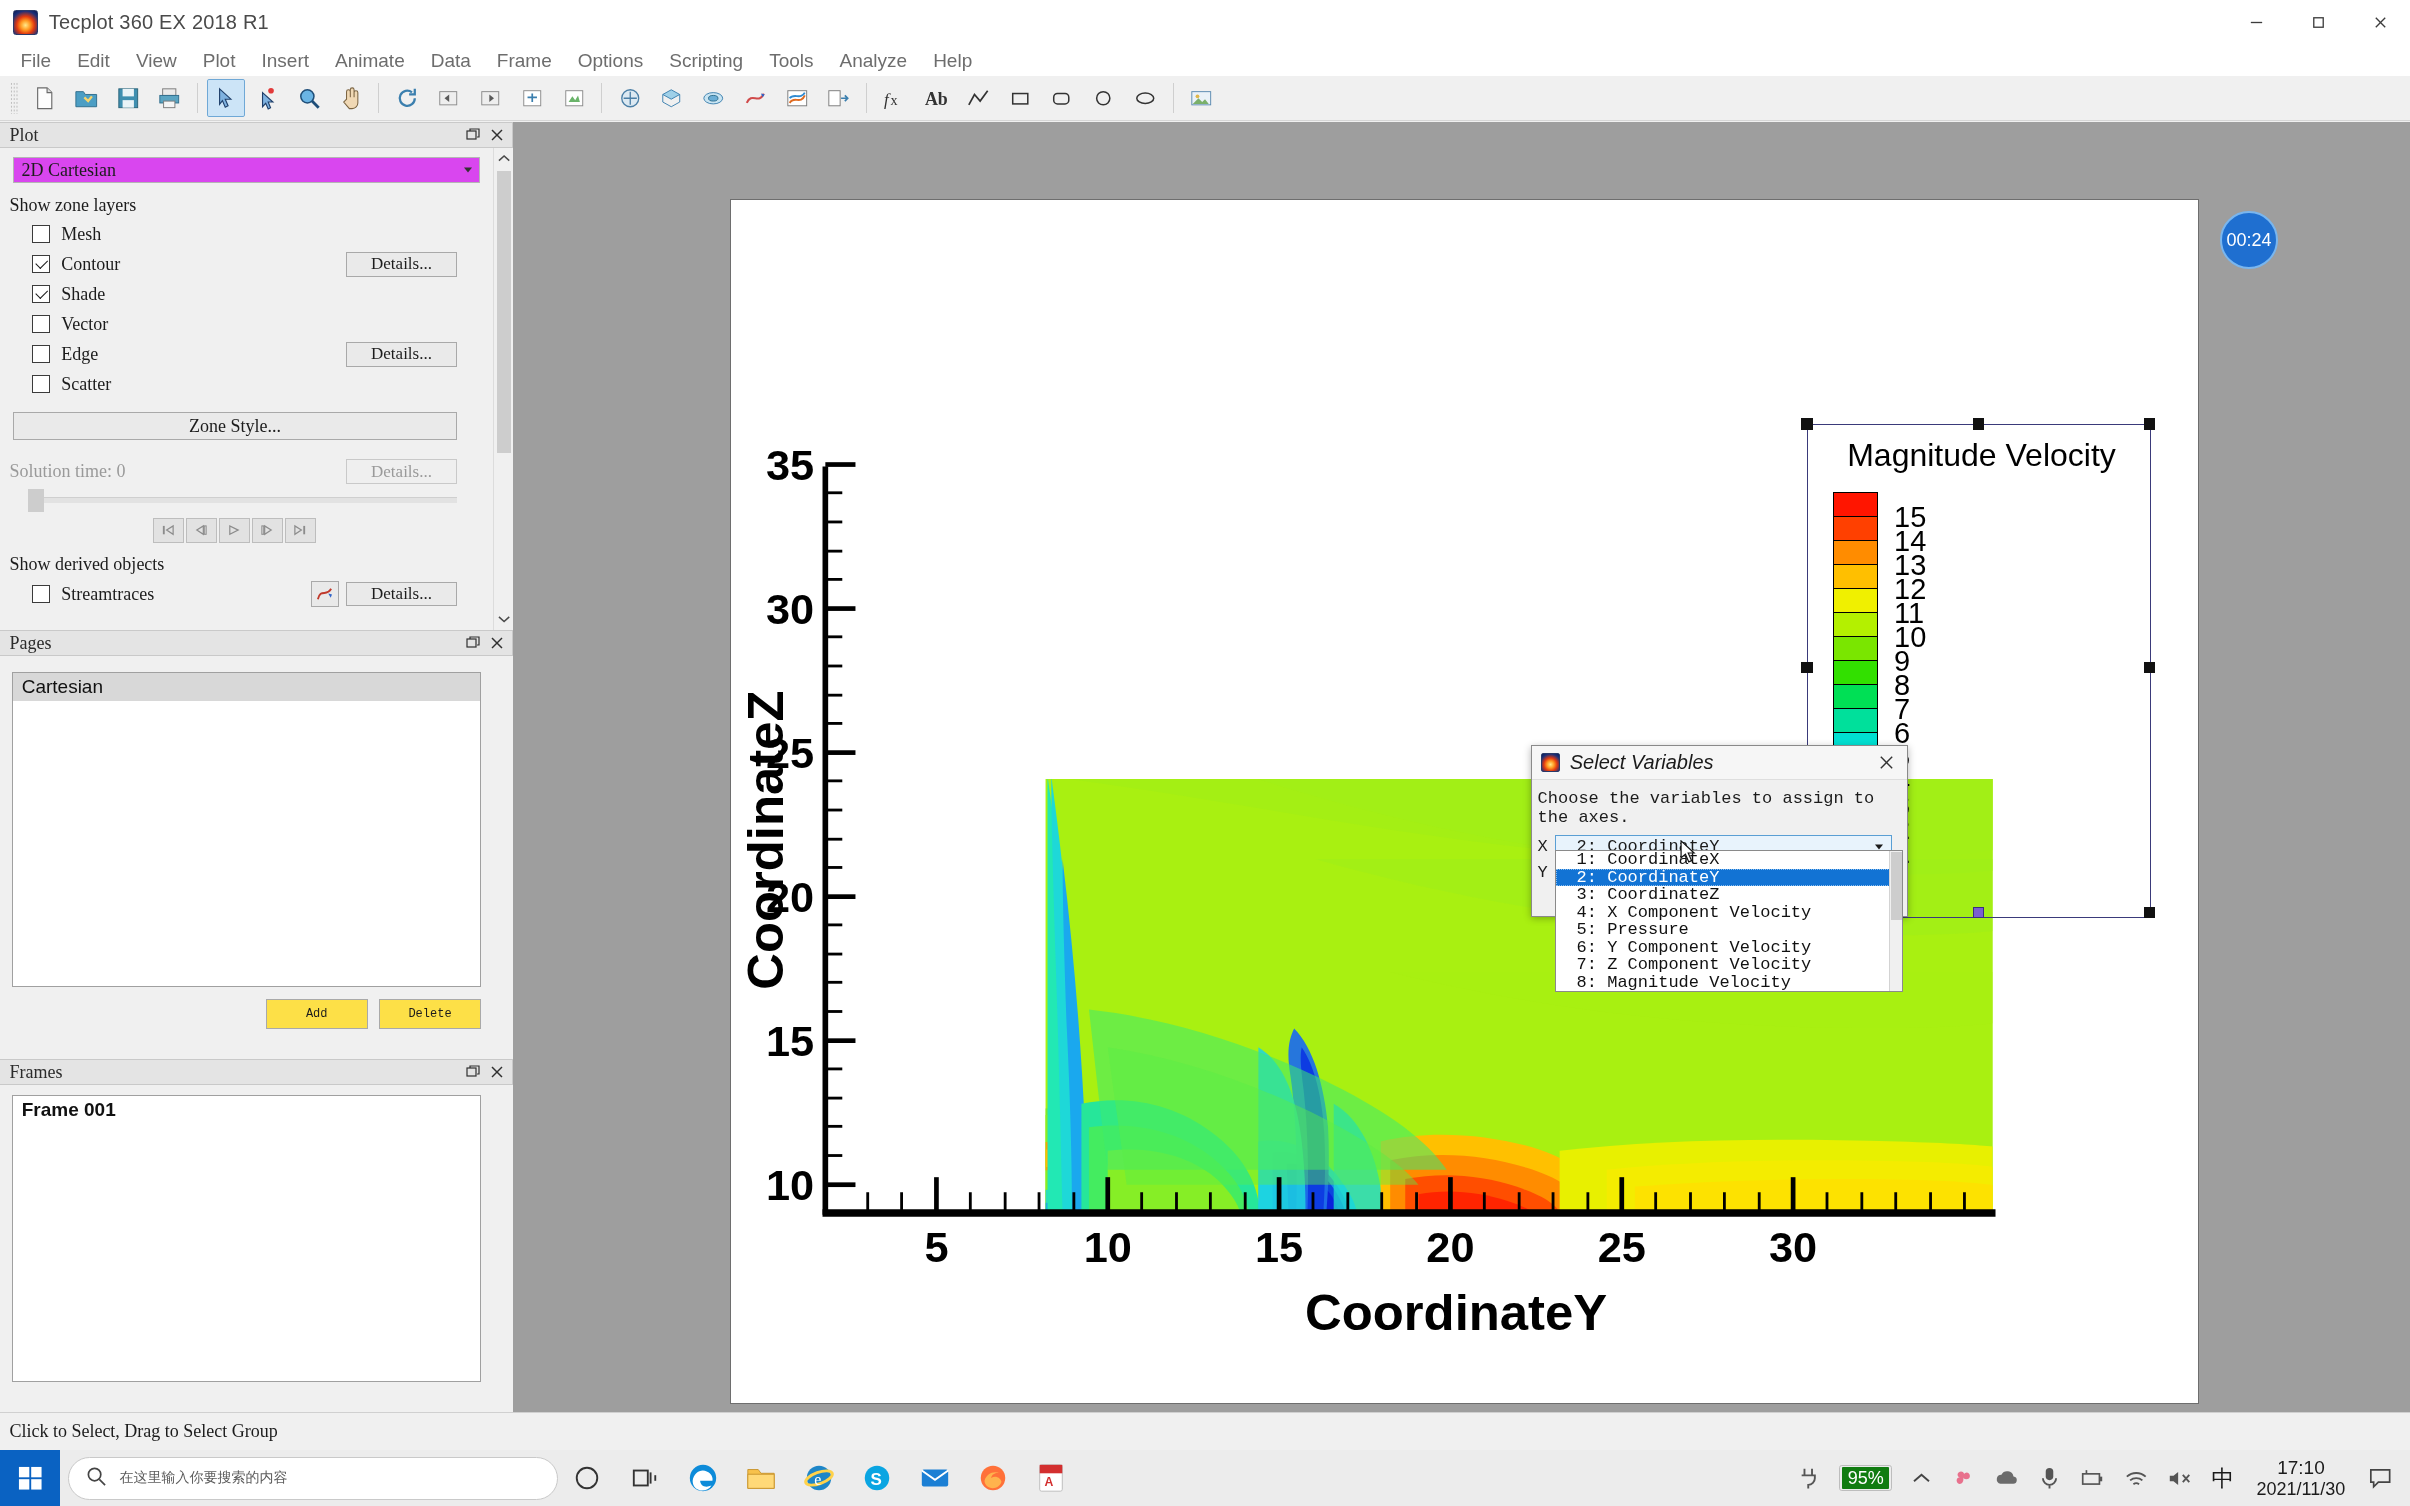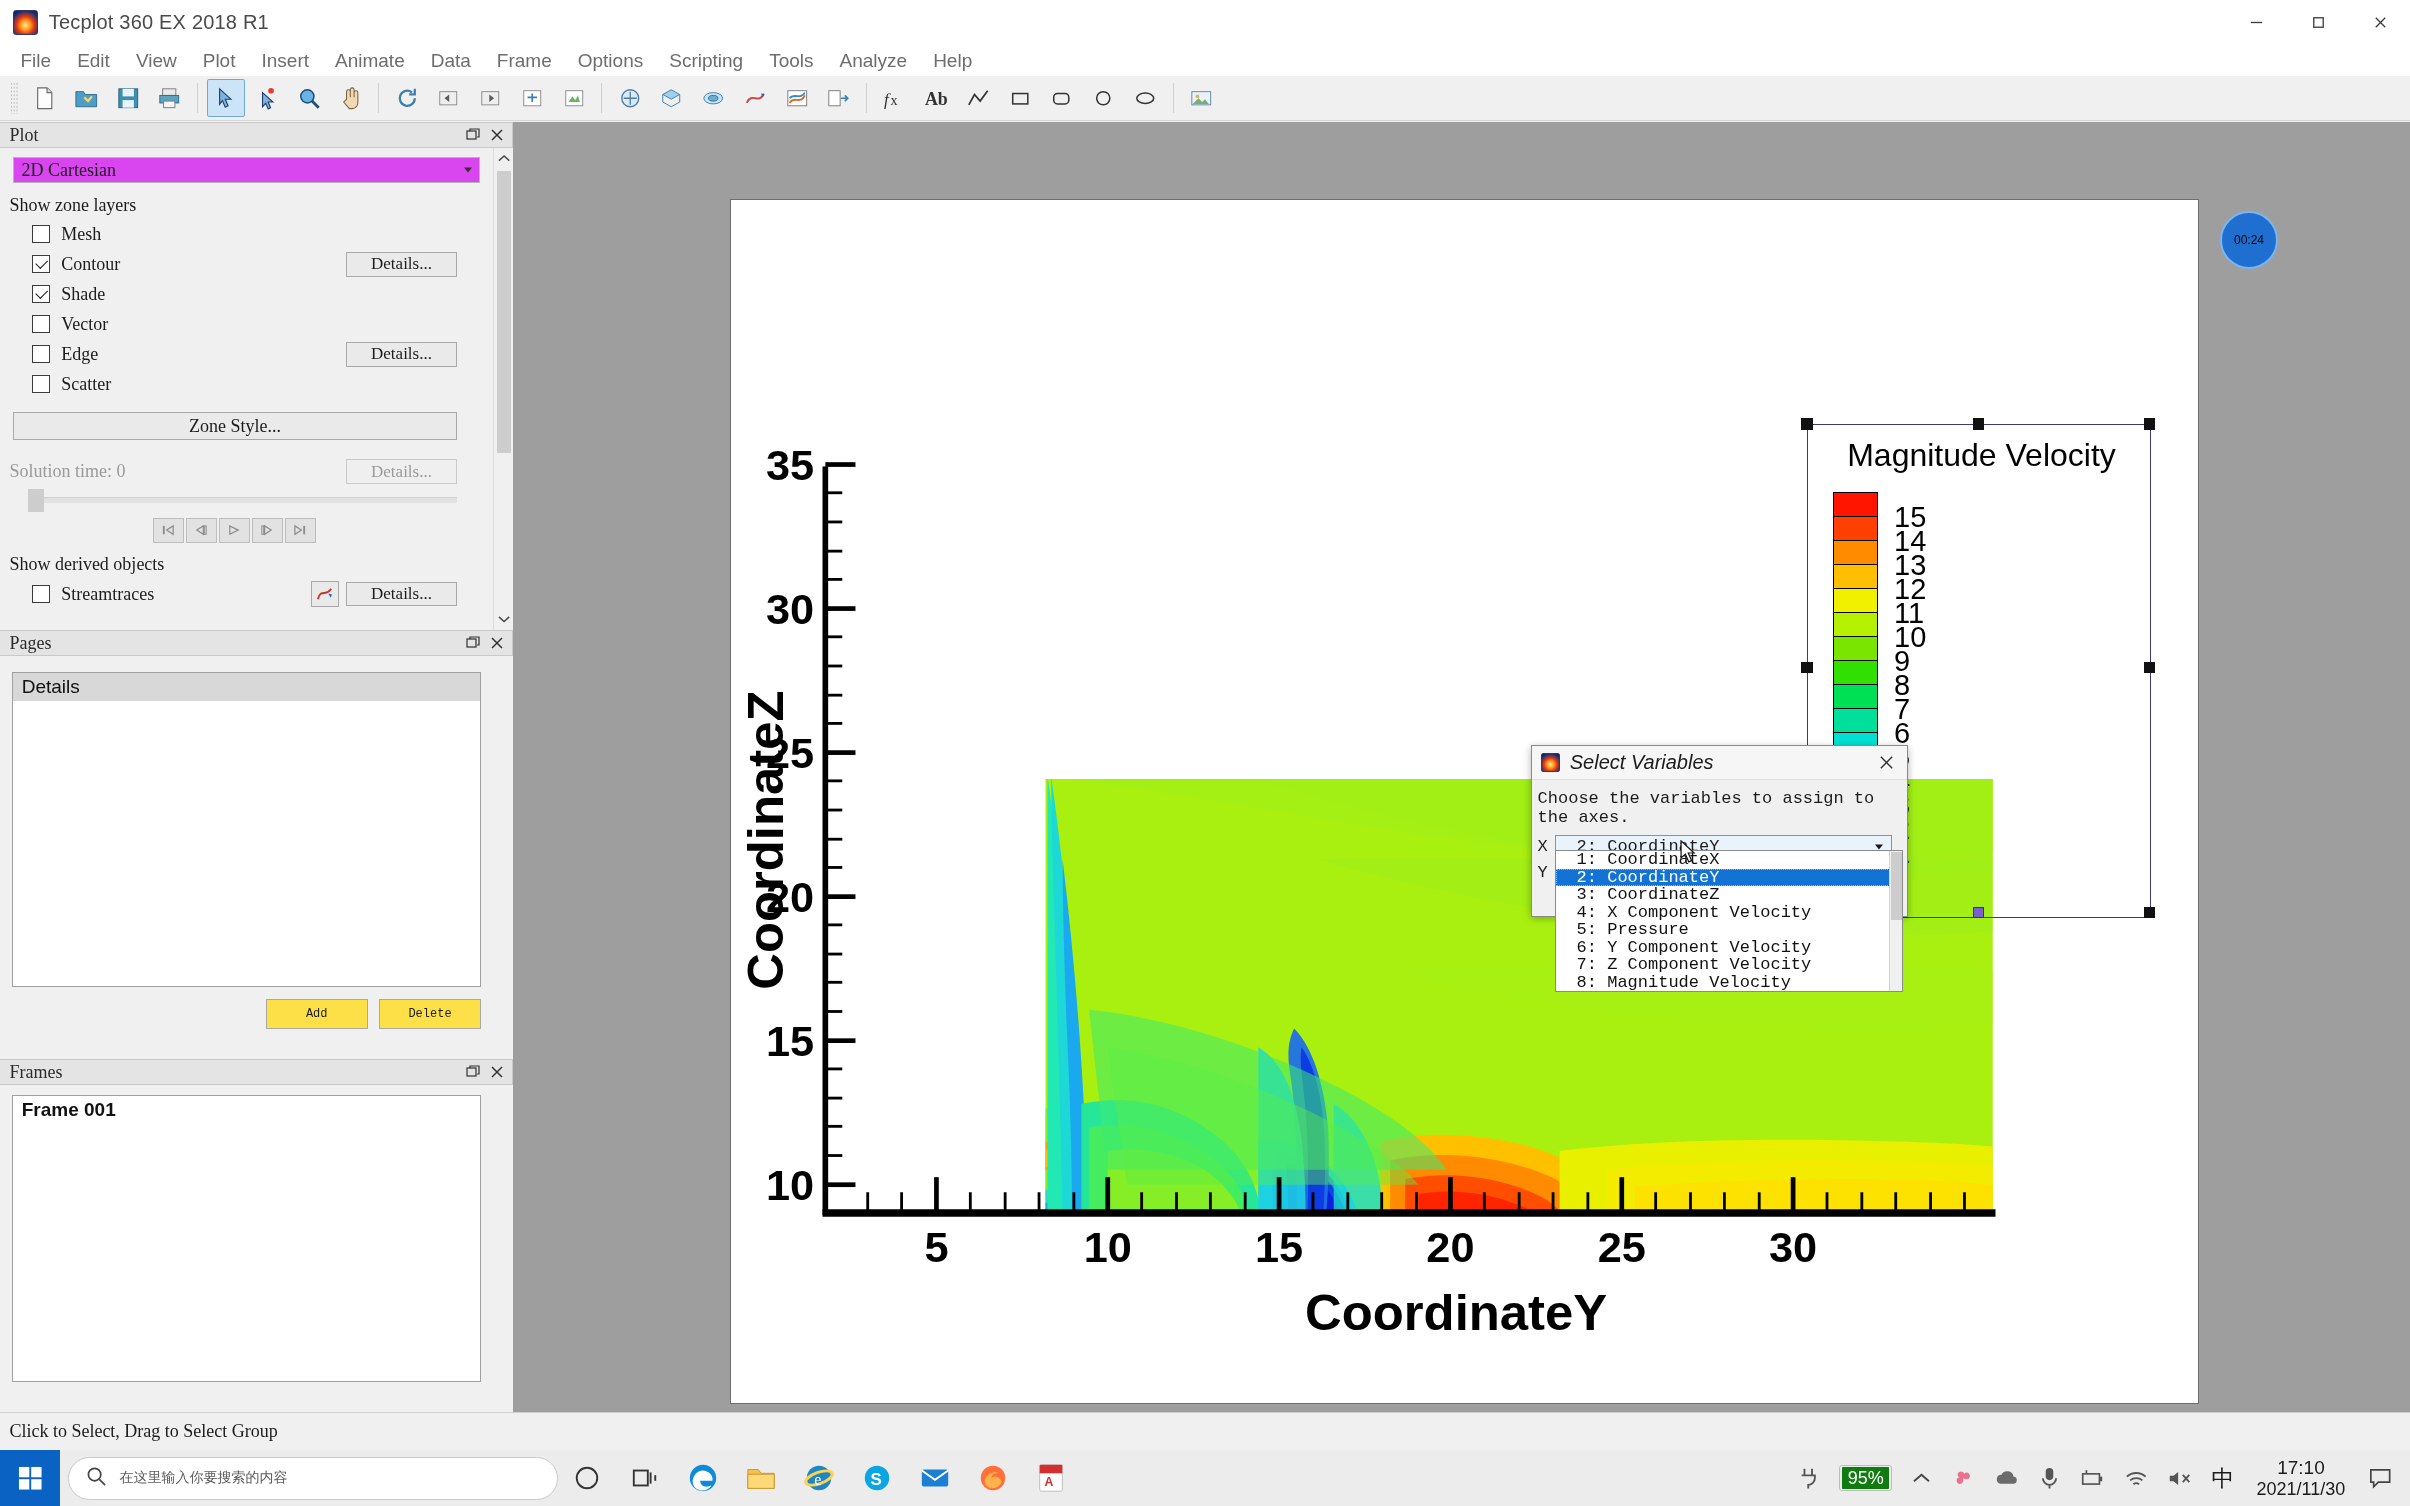--- a/index.html
+++ b/index.html
@@ -155,22 +155,22 @@
     background: #9e9e9e;
   }
   .paper {
     position: absolute; left: 217px; top: 77px; width: 1469px; height: 1205px;
     background: #ffffff; border: 0.9px solid #6e6e6e;
   }
 
   
   .timer {
     position: absolute; right: 132px; top: 89px; width: 58px; height: 58px; border-radius: 50%;
-    background: #1f6fd0; border: 2.8px solid #79b6ef; color: #000000;
-    display: flex; align-items: center; justify-content: center; font-size: 12px;
+    background: #1f6fd0; border: 2.8px solid #79b6ef; color: #ffffff;
+    display: flex; align-items: center; justify-content: center; font-size: 18px;
   }
 
   
   .plotcanvas { position: absolute; left: 0; top: 0; width: 1469px; height: 1205px; }
   .svgplot { position: absolute; left: 0; top: 0; }
 
   
   .legend { position: absolute; left: 1076px; top: 224px; width: 344px; height: 494px; }
   .legend-frame { position: absolute; inset: 0; border: 0.9px solid #3a3a7a; }
   .handle { position: absolute; width: 11.3px; height: 11.3px; background: #111; }
@@ -637,21 +637,21 @@
           </span>
           <span>
             <svg class="ph-ico" viewBox="0 0 14 14">
                 <line x1="2" y1="2" x2="12" y2="12" stroke="#303030" stroke-width="1.5"></line>
                 <line x1="12" y1="2" x2="2" y2="12" stroke="#303030" stroke-width="1.5"></line>
               </svg>
           </span>
         </span>
       </div>
       <div class="listbox" style="top:42px; height:315px;">
-        <div class="list-sel">Details</div>
+        <div class="list-sel">Cartesian</div>
       </div>
       <div class="btnrow" style="top:369px;">
         <span class="sbtn">Add</span>
         <span class="sbtn">Delete</span>
       </div>
     </div>
 
     <div class="frmspanel">
       <div class="panel-header">
         <span>Frames</span>

